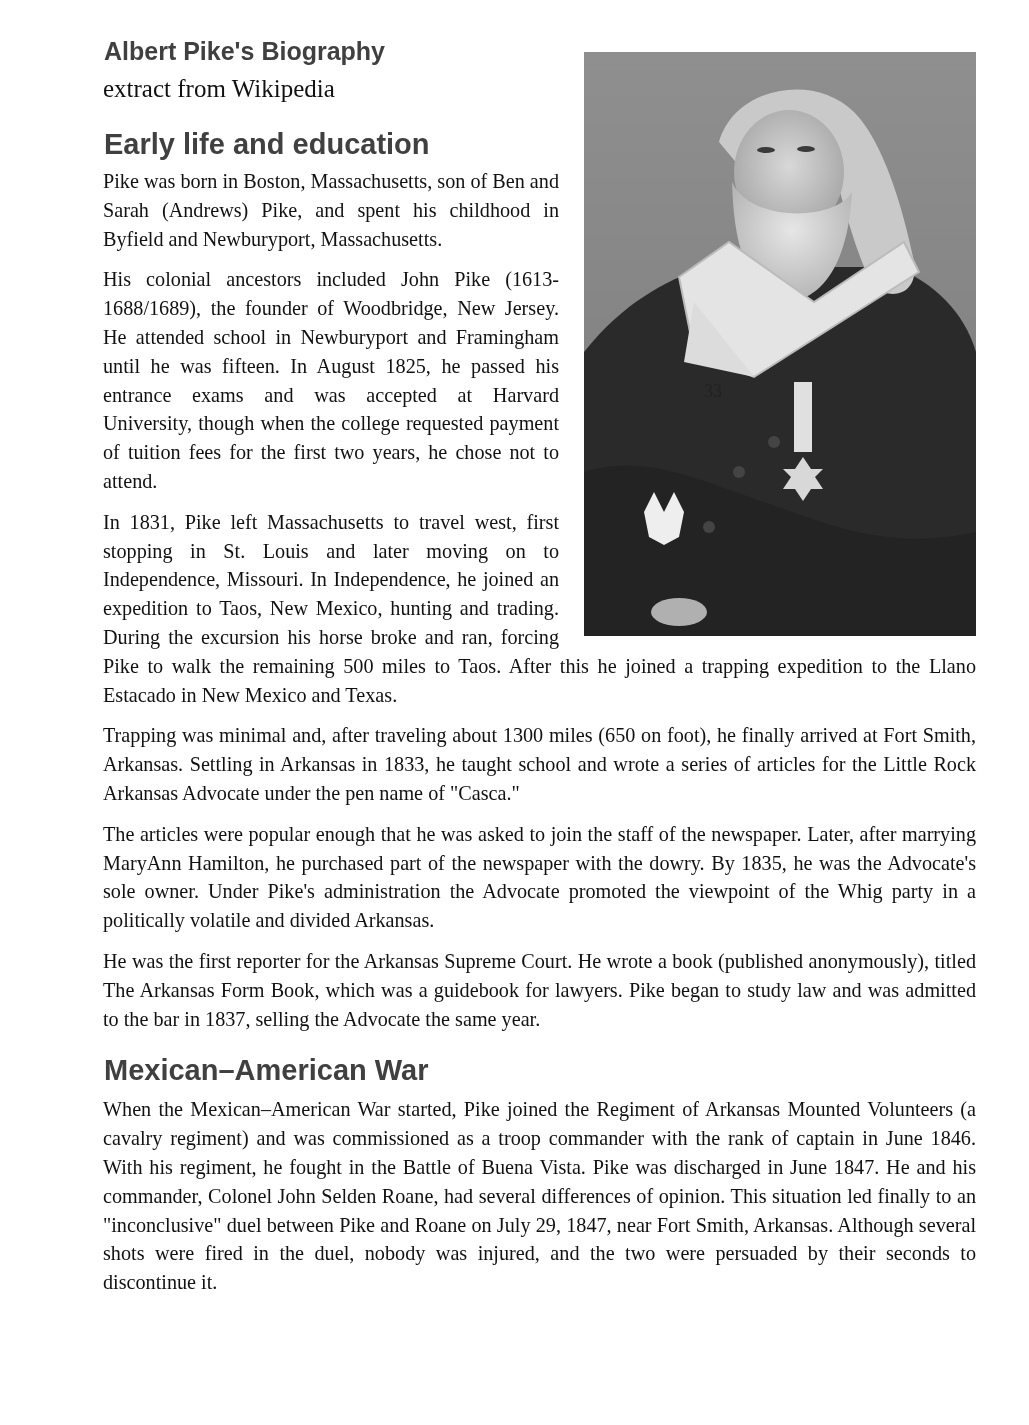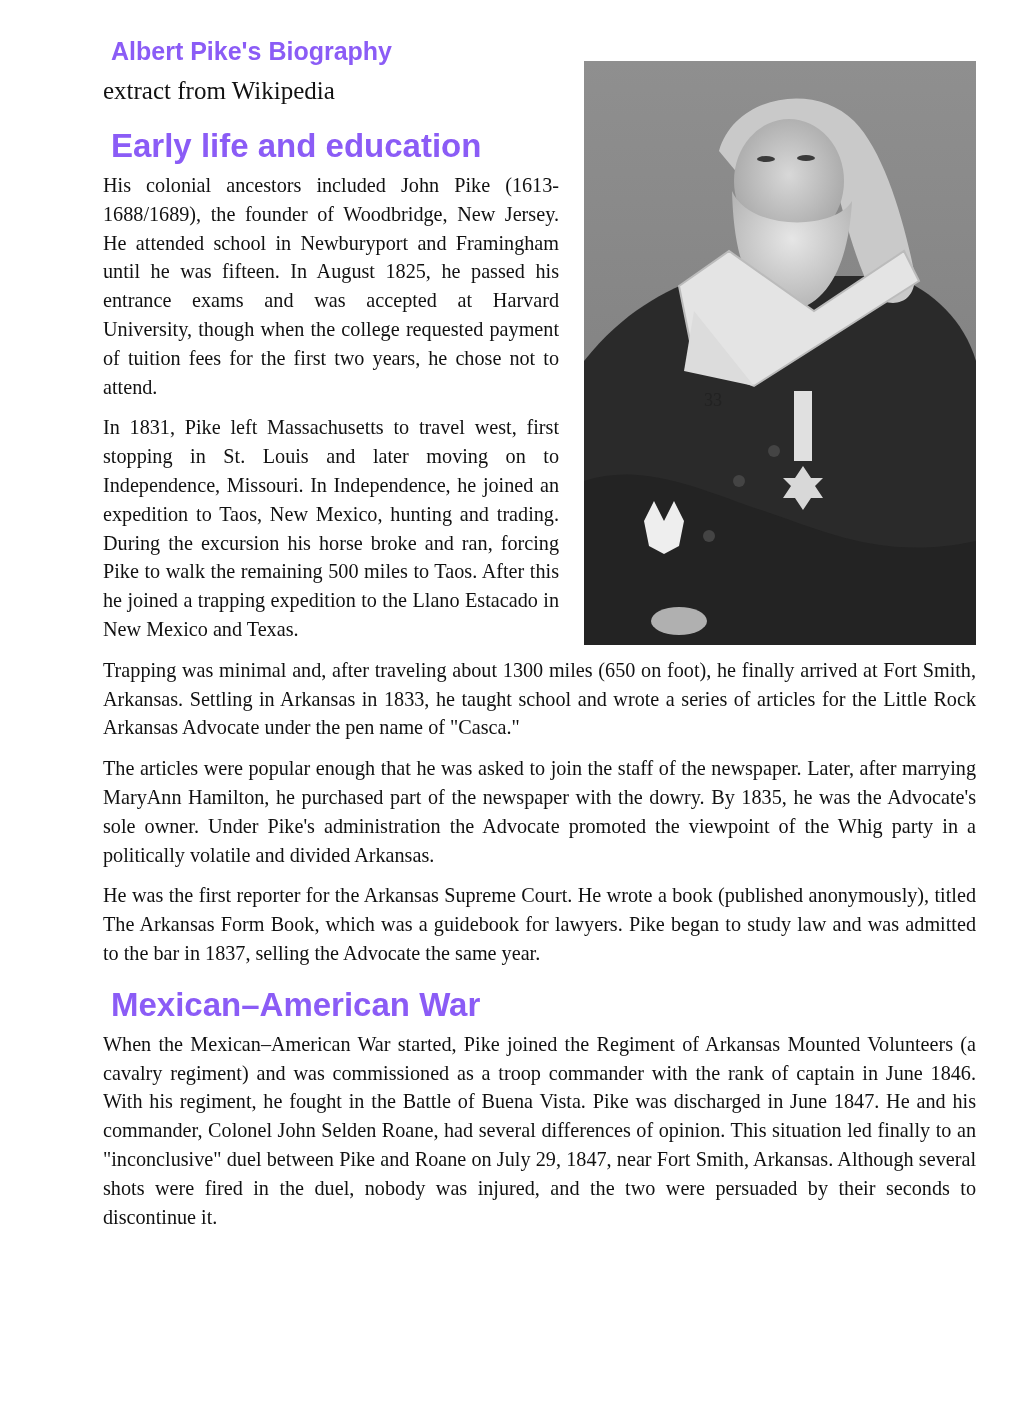--- a/index.html
+++ b/index.html
@@ -3,24 +3,24 @@
   <meta charset="utf-8">
   <style>
     html, body { margin: 0; padding: 0; background: #ffffff; }
     body { width: 1029px; height: 1425px; overflow: hidden; position: relative; }
     .page {
       position: absolute; left: 103px; top: 34px; width: 873px;
       color: #111;
     }
     h1, h2 {
       font-family: "Liberation Sans", sans-serif;
-      font-weight: bold; margin: 8px; color: #8b5cf6;
+      font-weight: bold; margin: 1px; color: #404040;
     }
     h1 { font-size: 25px; line-height: 34px; margin-top: 0; }
-    h2 { font-size: 33px; line-height: 34px; }
+    h2 { font-size: 29px; line-height: 34px; }
     .subtitle {
       font-family: "Liberation Serif", serif; font-size: 25px; line-height: 30px;
       margin: 6px 0 0 0;
     }
     h2.first { margin-top: 23px; }
     h2.war { margin-top: 20px; }
     p.body {
       font-family: "Liberation Serif", serif;
       font-size: 20.2px; line-height: 28.8px;
       text-align: justify; margin: 6px 0 12px 0;
@@ -83,20 +83,21 @@
       <path d="M70 440 l10 20 l10 -20 l10 20 l-5 25 l-15 8 l-15 -8 l-5 -25 Z" fill="#eeeeee"></path>
 
       <circle cx="190" cy="390" r="6" fill="#444"></circle>
       <circle cx="155" cy="420" r="6" fill="#444"></circle>
       <circle cx="125" cy="475" r="6" fill="#444"></circle>
 
       <ellipse cx="95" cy="560" rx="28" ry="14" fill="#b0b0b0"></ellipse>
     </svg>
   </div>
 
+  <p class="body">Pike was born in Boston, Massachusetts, son of Ben and Sarah (Andrews) Pike, and spent his childhood in Byfield and Newburyport, Massachusetts.</p>
   <p class="body">His colonial ancestors included John Pike (1613-1688/1689), the founder of Woodbridge, New Jersey. He attended school in Newburyport and Framingham until he was fifteen. In August 1825, he passed his entrance exams and was accepted at Harvard University, though when the college requested payment of tuition fees for the first two years, he chose not to attend.</p>
   <p class="body">In 1831, Pike left Massachusetts to travel west, first stopping in St. Louis and later moving on to Independence, Missouri. In Independence, he joined an expedition to Taos, New Mexico, hunting and trading. During the excursion his horse broke and ran, forcing Pike to walk the remaining 500 miles to Taos. After this he joined a trapping expedition to the Llano Estacado in New Mexico and Texas.</p>
   <p class="body">Trapping was minimal and, after traveling about 1300 miles (650 on foot), he finally arrived at Fort Smith, Arkansas. Settling in Arkansas in 1833, he taught school and wrote a series of articles for the Little Rock Arkansas Advocate under the pen name of "Casca."</p>
   <p class="body">The articles were popular enough that he was asked to join the staff of the newspaper. Later, after marrying MaryAnn Hamilton, he purchased part of the newspaper with the dowry. By 1835, he was the Advocate's sole owner. Under Pike's administration the Advocate promoted the viewpoint of the Whig party in a politically volatile and divided Arkansas.</p>
   <p class="body">He was the first reporter for the Arkansas Supreme Court. He wrote a book (published anonymously), titled The Arkansas Form Book, which was a guidebook for lawyers. Pike began to study law and was admitted to the bar in 1837, selling the Advocate the same year.</p>
 
   <h2 class="war">Mexican–American War</h2>
   <p class="body">When the Mexican–American War started, Pike joined the Regiment of Arkansas Mounted Volunteers (a cavalry regiment) and was commissioned as a troop commander with the rank of captain in June 1846. With his regiment, he fought in the Battle of Buena Vista. Pike was discharged in June 1847. He and his commander, Colonel John Selden Roane, had several differences of opinion. This situation led finally to an "inconclusive" duel between Pike and Roane on July 29, 1847, near Fort Smith, Arkansas. Although several shots were fired in the duel, nobody was injured, and the two were persuaded by their seconds to discontinue it.</p>
 </div>
 

